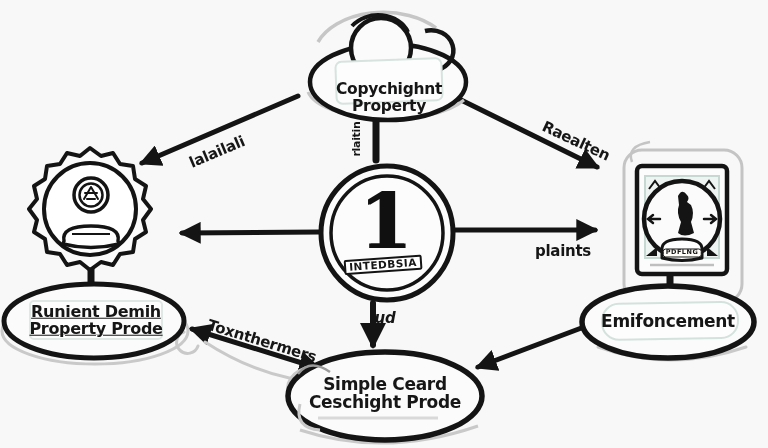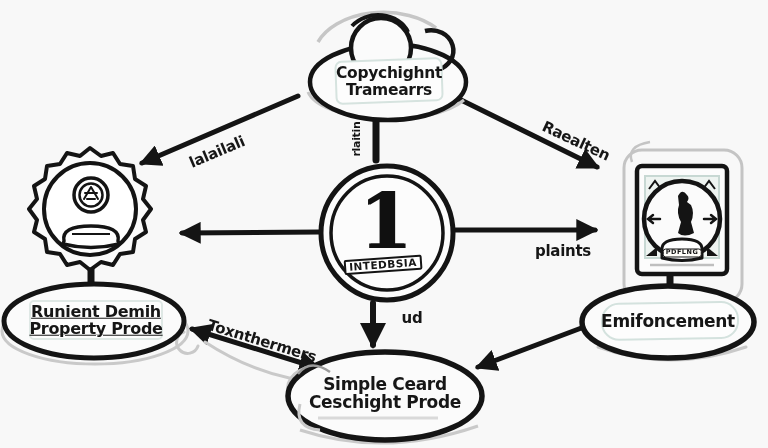--- a/index.html
+++ b/index.html
@@ -9,21 +9,21 @@
     font-family:"DejaVu Sans","Liberation Sans",sans-serif;
   }
   .stage svg{position:absolute;left:0;top:0;}
   .lbl{
     position:absolute;color:#161616;font-weight:bold;text-align:center;
     white-space:nowrap;line-height:1.08;letter-spacing:-0.3px;
     transform:translate(-50%,-50%);
   }
   .node-lbl{font-size:16px;}
   .node-lbl span{display:block;}
-  .cloud-lbl{font-size:15.5px;}
+  .cloud-lbl{font-size:15.5px;margin-top:16px;}
   .big-lbl{font-size:17px;}
   .numeral{
     font-family:"DejaVu Serif","Liberation Serif",serif;
     font-size:76px;font-weight:bold;color:#101010;
     text-shadow:1.5px 0 #101010;
   }
   .boxed{
     border:2px solid #141414;background:#ffffff;border-radius:2px;
     padding:0 3px;font-size:10.5px;letter-spacing:0.5px;
   }
@@ -123,21 +123,21 @@
       <path d="M300,430 q85,28 178,-4" stroke="#c9c9c9" stroke-width="3" fill="none"></path>
       <ellipse cx="385" cy="396" rx="97" ry="44" fill="#fbfbfb" stroke="#141414" stroke-width="5.5"></ellipse>
       <path d="M330,372 q-20,-14 -32,2" stroke="#9b9b9b" stroke-width="2.5" fill="none"></path>
       <path d="M300,404 q-6,24 20,26" stroke="#c9c9c9" stroke-width="3" fill="none"></path>
       <path d="M318,418 h120" stroke="#d9d9d9" stroke-width="3"></path>
     </g>
   </svg>
 
   <div class="lbl cloud-lbl node-lbl" style="left:389px;top:82px;">
     <span>Copychighnt</span>
-    <span>Tramearrs</span>
+    <span>Property</span>
   </div>
 
   <div class="lbl numeral" style="left:385px;top:222px;">1</div>
   <div class="lbl boxed" style="left:383px;top:265px;transform:translate(-50%,-50%) rotate(-4deg);">INTEDBSIA</div>
 
   <div class="lbl node-lbl" style="left:96px;top:320px;text-decoration:underline;">
     <span>Runient Demih</span>
     <span>Property Prode</span>
   </div>
 
@@ -147,16 +147,16 @@
   </div>
 
   <div class="lbl big-lbl" style="left:668px;top:321px;">Emifoncement</div>
 
   <div class="lbl tinybox" style="left:682px;top:253px;">PDFLNG</div>
 
   <div class="lbl edge-lbl" style="left:217px;top:152px;transform:translate(-50%,-50%) rotate(-23deg);">lalailali</div>
   <div class="lbl edge-lbl" style="left:576px;top:141px;transform:translate(-50%,-50%) rotate(25deg);">Raealten</div>
   <div class="lbl edge-lbl small" style="left:357px;top:139px;transform:translate(-50%,-50%) rotate(-90deg);">rlaitin</div>
   <div class="lbl edge-lbl" style="left:563px;top:251px;text-align:right;">plaints</div>
-  <div class="lbl edge-lbl" style="left:412px;top:318px;">ud</div>
+  <div class="lbl edge-lbl" style="left:385px;top:318px;font-style:italic;">ud</div>
   <div class="lbl edge-lbl" style="left:262px;top:341px;transform:translate(-50%,-50%) rotate(17deg);">Toxnthermers</div>
 
 </div>
 
 </body></html>

